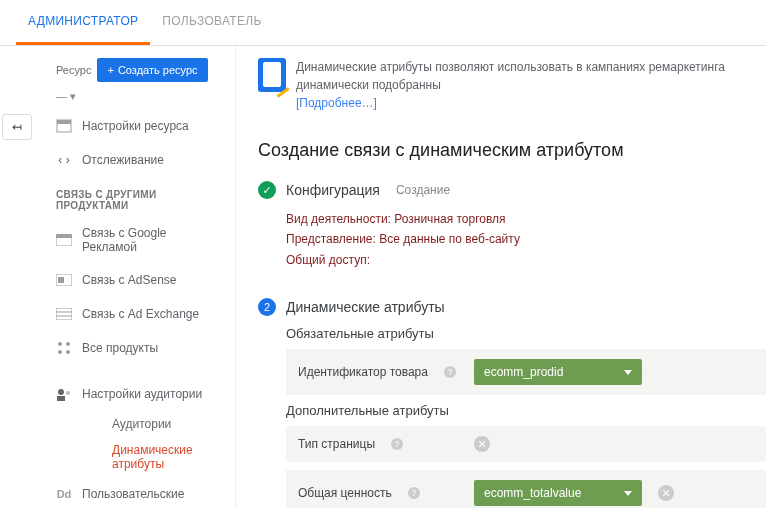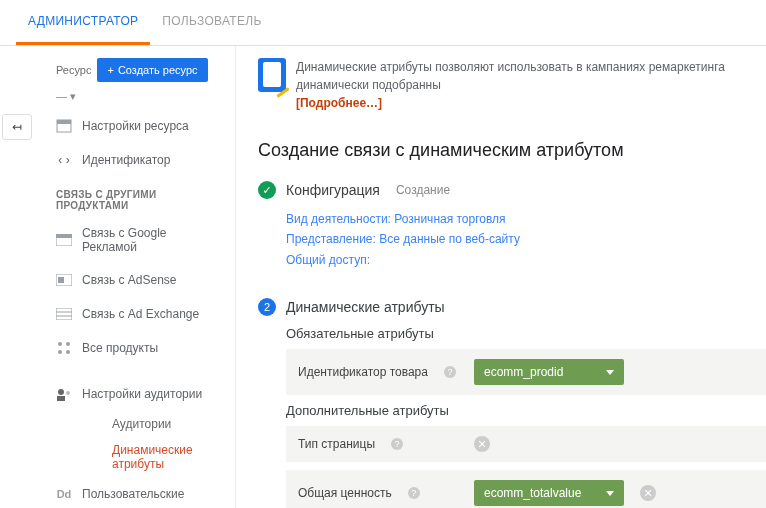--- a/index.html
+++ b/index.html
@@ -18,35 +18,35 @@
   .side-heading { padding:12px 12px 6px 56px; font-size:10px; color:#777; font-weight:700; letter-spacing:0.3px; }
   .sub-item { padding:6px 12px 6px 112px; font-size:12px; color:#666; cursor:pointer; }
   .sub-item.active { color:#d64a2b; }
   .icon { width:16px; height:16px; display:inline-flex; align-items:center; justify-content:center; flex-shrink:0; }
   .content { flex:1; padding:12px 16px 0 22px; overflow:hidden; }
   .intro { display:flex; gap:10px; align-items:flex-start; margin-bottom:28px; }
   .clipboard { width:28px; height:34px; background:#1a73e8; border-radius:3px; position:relative; flex-shrink:0; }
   .clipboard::before { content:""; position:absolute; top:4px; left:5px; right:5px; bottom:5px; background:#fff; border-radius:2px; }
   .clipboard::after { content:""; position:absolute; right:-4px; bottom:-2px; width:14px; height:3px; background:#f4b400; transform:rotate(-35deg); border-radius:1px; }
   .intro-text { font-size:12px; color:#5f6368; line-height:1.5; }
-  .learn-more { color:#c2410c; cursor:pointer;font-weight:bold; }
+  .learn-more { color:#3b82f6; cursor:pointer; }
   h1.page-title { font-size:18px; color:#202124; font-weight:400; margin:6px 0 14px; }
   .step { margin-bottom:16px; }
   .step-head { display:flex; align-items:center; gap:10px; padding:6px 0; }
   .circle { width:18px; height:18px; border-radius:50%; display:flex; align-items:center; justify-content:center; color:#fff; font-size:11px; flex-shrink:0; }
   .circle.done { background:#0f9d58; }
   .circle.num { background:#1a73e8; }
   .step-title { font-size:14px; color:#3c4043; font-weight:500; }
   .edit-link { color:#888; font-size:12px; margin-left:6px; cursor:pointer; }
-  .summary { margin-left:28px; padding:4px 0 6px; color:#3b82f6; font-size:12px; line-height:1.7; }
+  .summary { margin-left:28px; padding:4px 0 6px; color:#7f1d1d; font-size:12px; line-height:1.7; }
   .section-sub { font-size:13px; color:#3c4043; margin:4px 0 8px 28px; }
   .attr-panel { background:#f4f4f2; padding:10px 12px; margin:0 0 8px 28px; display:flex; align-items:center; gap:16px; width:520px; }
   .attr-label { color:#444; font-size:12px; width:160px; display:flex; align-items:center; gap:16px; }
   .qmark { width:12px; height:12px; border-radius:50%; background:#ccc; color:#fff; font-size:9px; display:inline-flex; align-items:center; justify-content:center; }
-  .dropdown { background:#6e9d52; color:#fff; padding:6px 10px; font-size:12px; border-radius:2px; width:150px; display:flex; justify-content:space-between; align-items:center; cursor:pointer; }
+  .dropdown { background:#6e9d52; color:#fff; padding:6px 10px; font-size:12px; border-radius:2px; width:168px; display:flex; justify-content:space-between; align-items:center; cursor:pointer; }
   .dropdown .caret { border-left:4px solid transparent; border-right:4px solid transparent; border-top:5px solid #fff; }
   .remove-circle { width:16px; height:16px; border-radius:50%; background:#ccc; color:#fff; display:flex; align-items:center; justify-content:center; font-size:11px; cursor:pointer; }
 </style>
 </head>
 <body>
 
 <div class="tabs">
   <div class="tab active">АДМИНИСТРАТОР</div>
   <div class="tab">ПОЛЬЗОВАТЕЛЬ</div>
 </div>
@@ -68,21 +68,21 @@
       <span class="icon">
         <svg width="16" height="16" viewBox="0 0 16 16">
             <rect x="1" y="2" width="14" height="12" fill="none" stroke="#9aa0a6"></rect>
             <rect x="1" y="2" width="14" height="4" fill="#9aa0a6"></rect>
           </svg>
       </span>
       <span>Настройки ресурса</span>
     </div>
     <div class="side-item">
       <span class="icon">‹ ›</span>
-      <span>Идентификатор</span>
+      <span>Отслеживание</span>
     </div>
 
     <div class="side-heading">СВЯЗЬ С ДРУГИМИ ПРОДУКТАМИ</div>
 
     <div class="side-item">
       <span class="icon">
           <svg width="16" height="12" viewBox="0 0 16 12">
             <rect x="0" y="0" width="16" height="12" fill="none" stroke="#9aa0a6"></rect>
             <rect x="0" y="0" width="16" height="4" fill="#9aa0a6"></rect>
           </svg>

